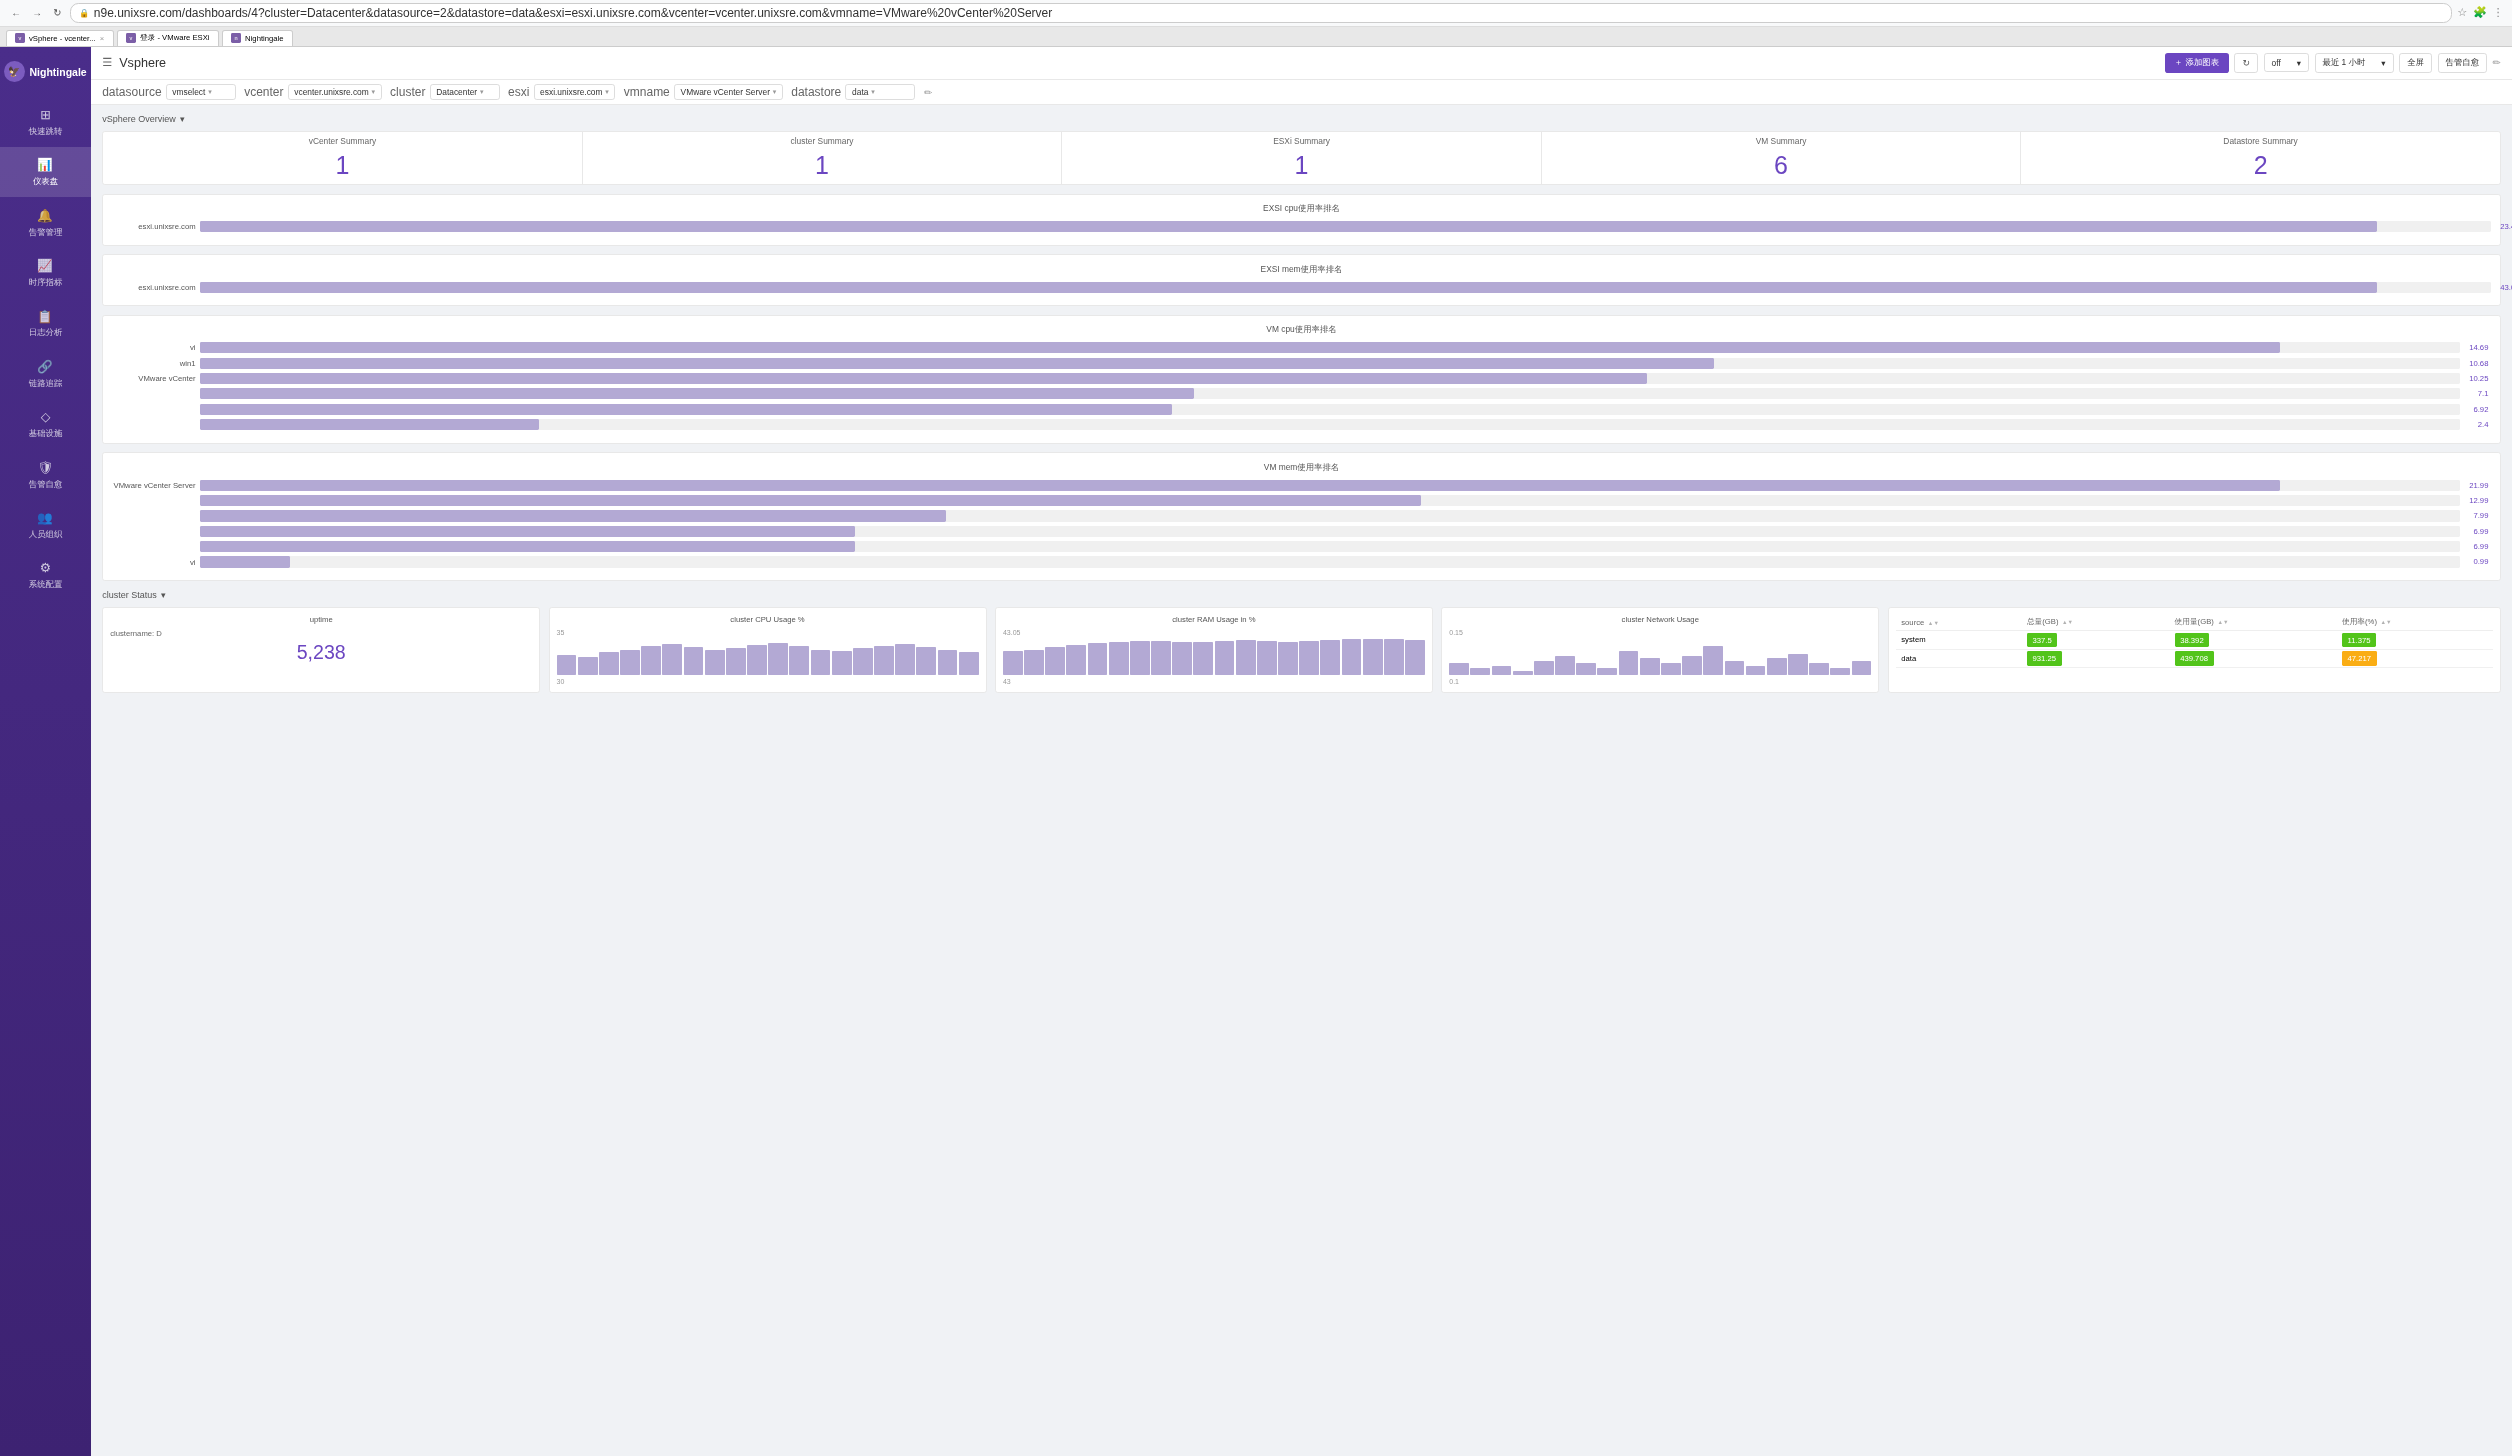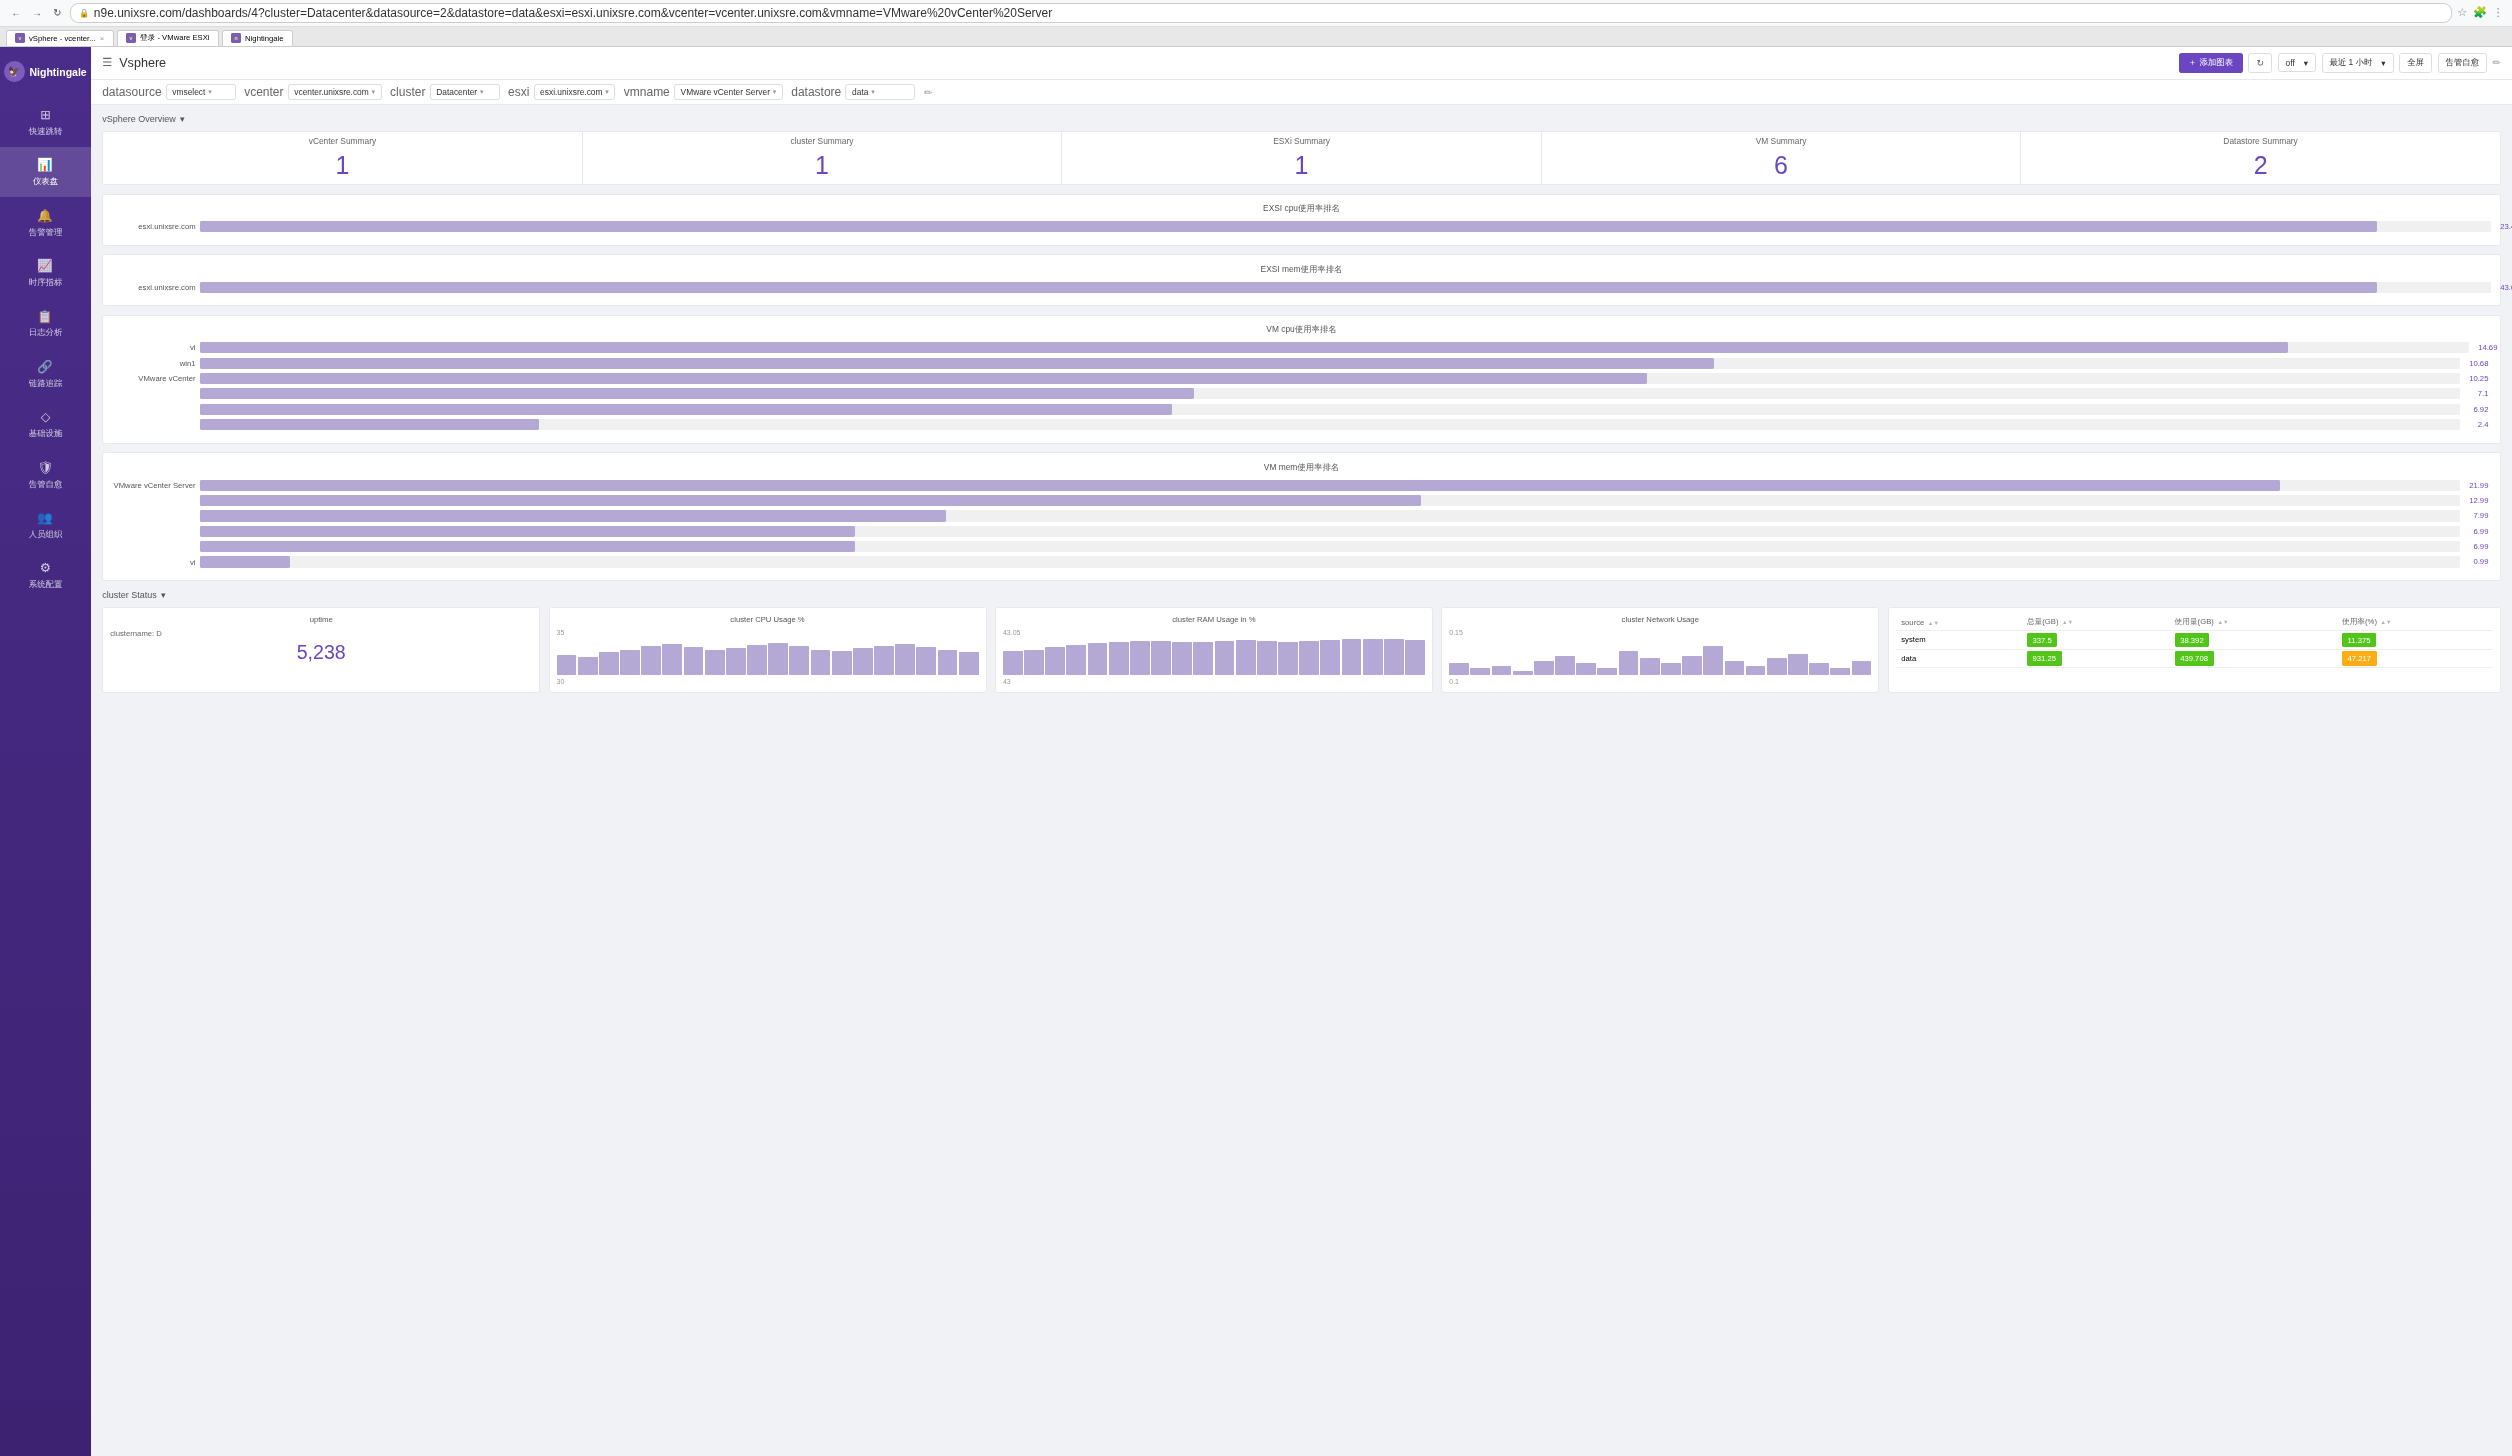--- a/index.html
+++ b/index.html
@@ -170,21 +170,21 @@
     .btn-dropdown {
       background: none;
       border: 0.7px solid #ddd;
       border-radius: 2.8px;
       padding: 3.5px 7px;
       font-size: 8.4px;
       cursor: pointer;
       color: #333;
       display: flex;
       align-items: flex-end;
-      gap: 9px;
+      gap: 16px;
     }
 
     
     .filters-row {
       background: #fff;
       border-bottom: 0.7px solid #e8e8e8;
       padding: 4.2px 11.2px;
       display: flex;
       align-items: center;
       gap: 8.4px;
@@ -622,21 +622,21 @@
           </div>
         </div>
 
         <div class="charts-row">
 
           <div class="chart-panel">
             <div class="chart-title">VM cpu使用率排名</div>
             <div>
               <div class="bar-chart-item">
                 <div class="bar-label">vi</div>
-                <div class="bar-container" style="position:relative; margin-right:22px;">
+                <div class="bar-container" style="position:relative; margin-right:31px;">
                   <div class="bar-fill" style="width:92%; background:#b3a9d4;"></div>
                   <span class="bar-value">14.69</span>
                 </div>
               </div>
               <div class="bar-chart-item">
                 <div class="bar-label">win1</div>
                 <div class="bar-container" style="position:relative; margin-right:31px;">
                   <div class="bar-fill" style="width:67%; background:#b3a9d4;"></div>
                   <span class="bar-value">10.68</span>
                 </div>

